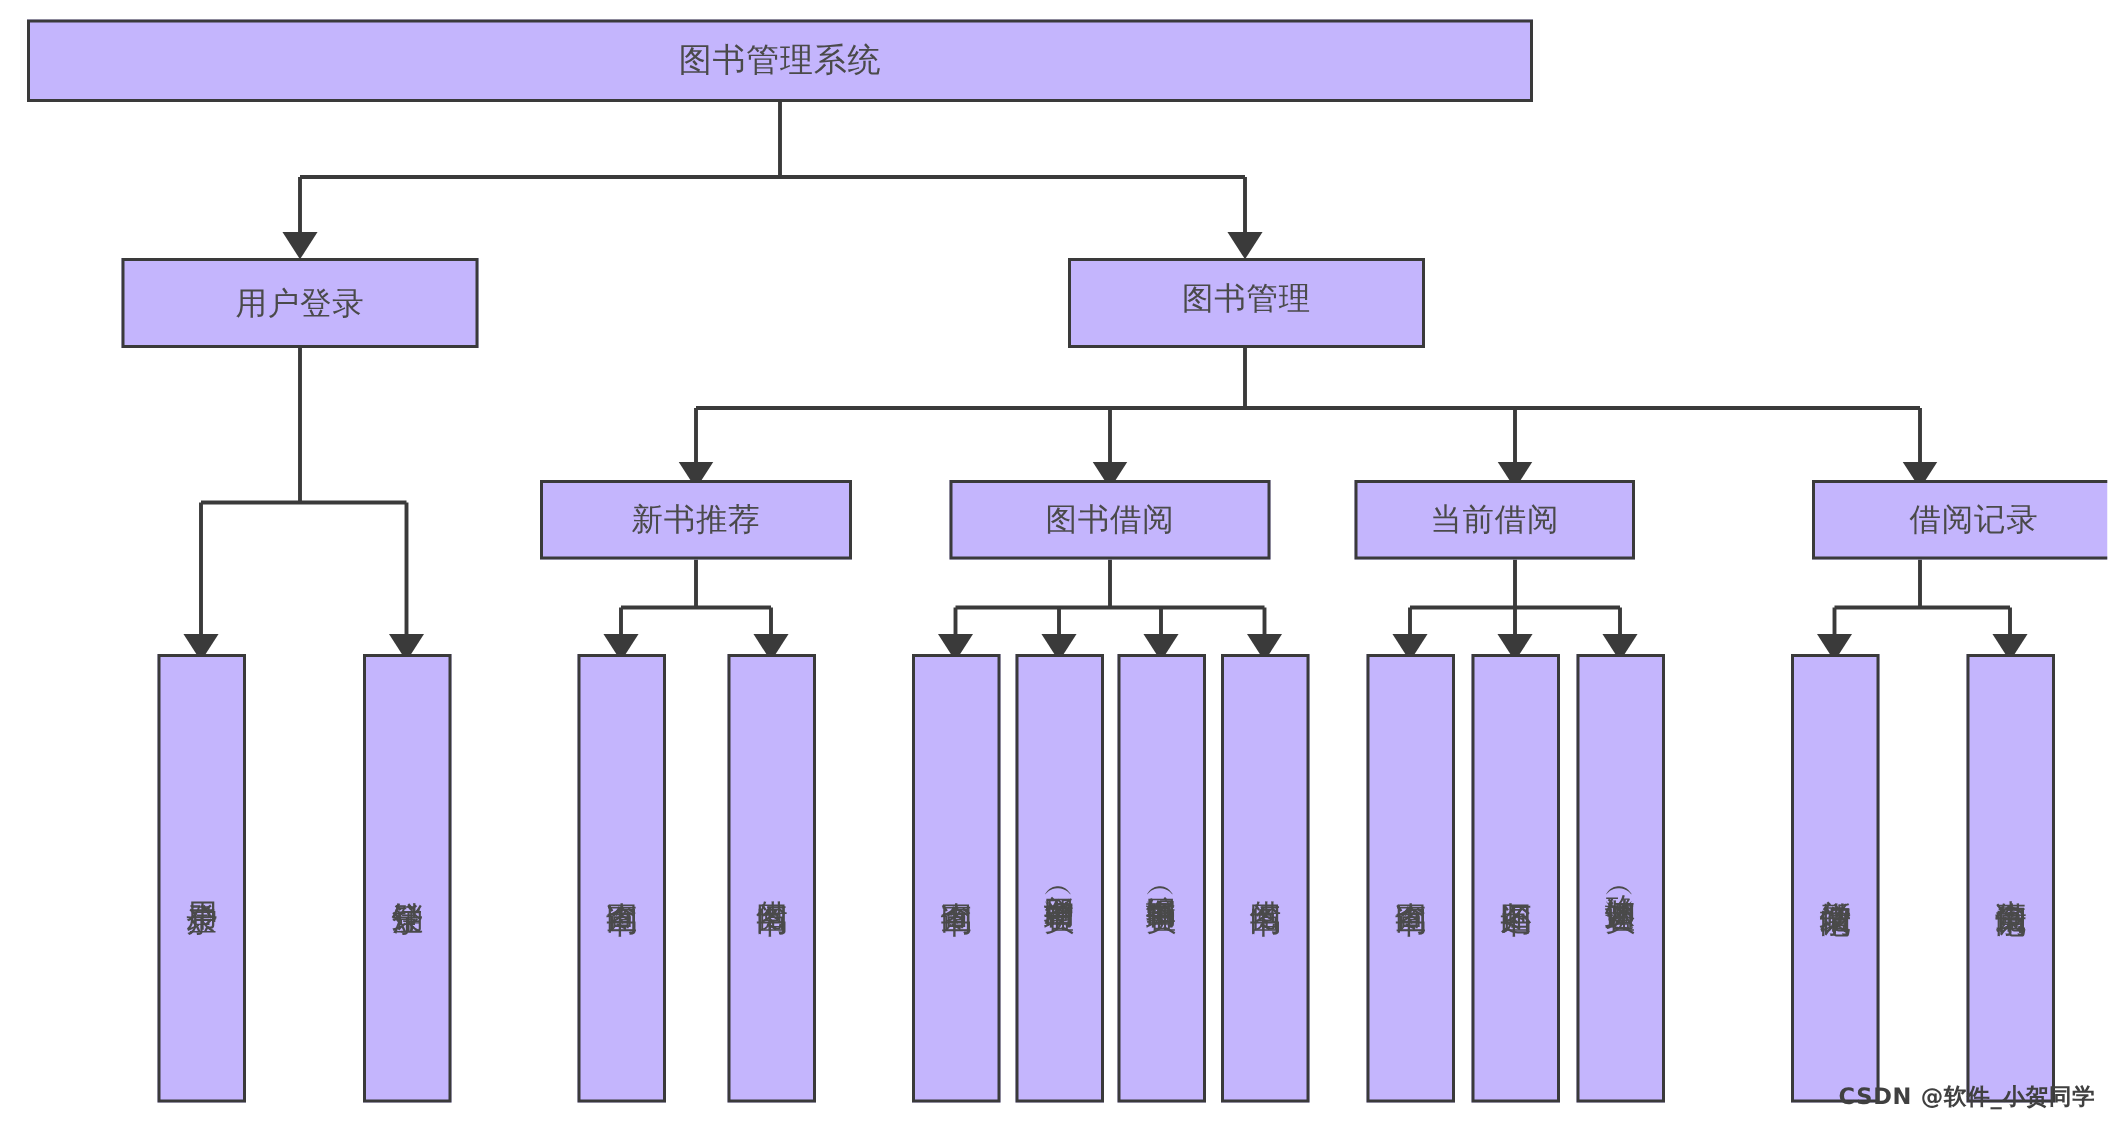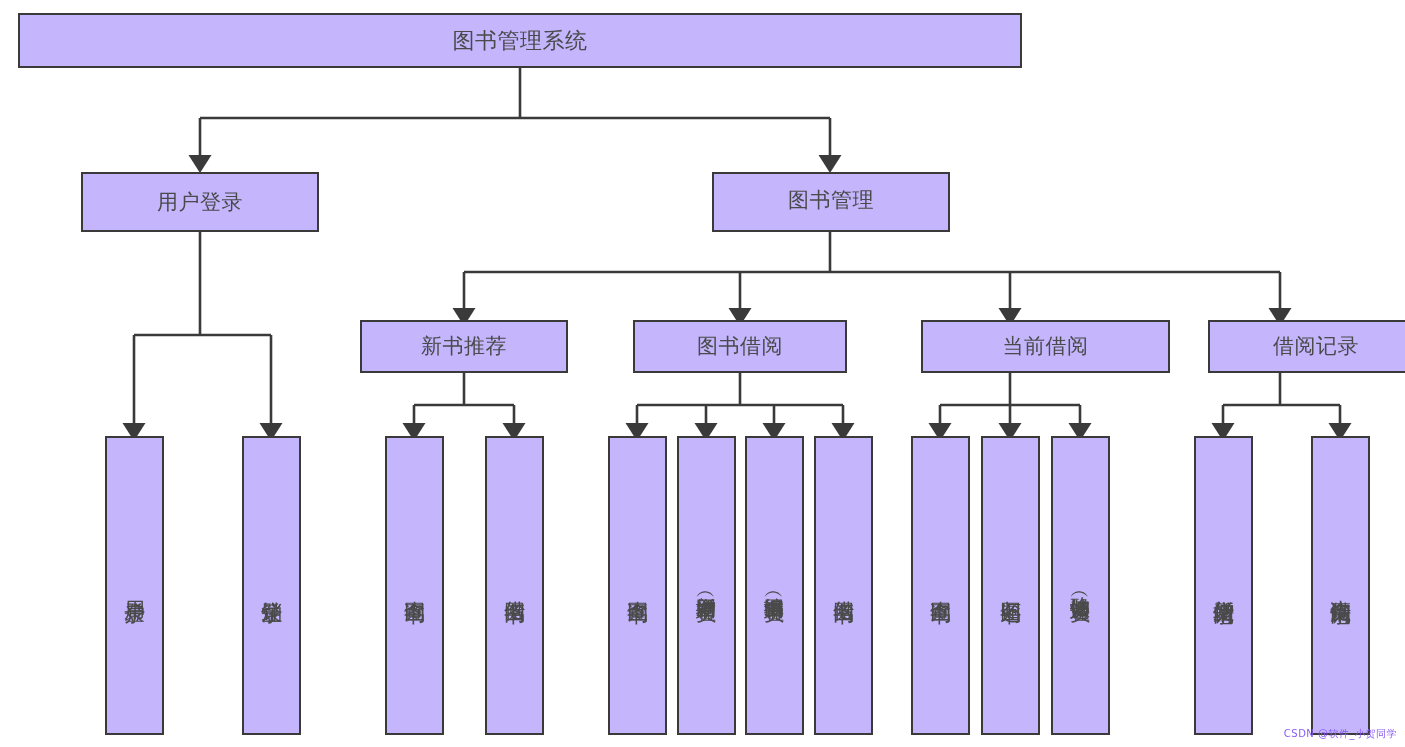--- a/index.html
+++ b/index.html
@@ -65,25 +65,26 @@
     max-height: 100%;
   }
   .node.vert.tall .label {
     font-size: 20px;
     line-height: 1.2;
   }
   #watermark {
     position: absolute;
     right: 8px;
     bottom: 6px;
-    font-size: 10px;
-    color: #8b5cf6;
+    font-size: 15px;
+    color: #404040;
     letter-spacing: 0.5px;
     white-space: nowrap;
     user-select: none;
+    font-weight: bold;
   }
 </style>
 </head>
 <body>
 
 <div id="diagram-root">
 
   <svg id="edge-layer" viewBox="0 0 1405 747" width="1405" height="747" xmlns="http://www.w3.org/2000/svg">
     <defs>
       <marker id="arrowhead" markerWidth="9" markerHeight="9" refX="3.2" refY="4.5" orient="auto" markerUnits="strokeWidth">
@@ -144,21 +145,21 @@
   <div class="node horiz" style="left:712px; top:172px; width:238px; height:60px;font-family:Liberation Mono, monospace;">
     <span class="label">图书管理</span>
   </div>
 
   <div class="node horiz" style="left:360px; top:320px; width:208px; height:53px;">
     <span class="label">新书推荐</span>
   </div>
   <div class="node horiz" style="left:633px; top:320px; width:214px; height:53px;">
     <span class="label">图书借阅</span>
   </div>
-  <div class="node horiz" style="left:903px; top:320px; width:249px; height:53px;margin-left:18px;">
+  <div class="node horiz" style="left:903px; top:320px; width:187px; height:53px;">
     <span class="label">当前借阅</span>
   </div>
   <div class="node horiz" style="left:1172px; top:320px; width:216px; height:53px;margin-left:36px;">
     <span class="label">借阅记录</span>
   </div>
 
   <div class="node vert" style="left:105px; top:436px; width:59px; height:299px;">
     <span class="label">用户登录</span>
   </div>
   <div class="node vert" style="left:242px; top:436px; width:59px; height:299px;">

